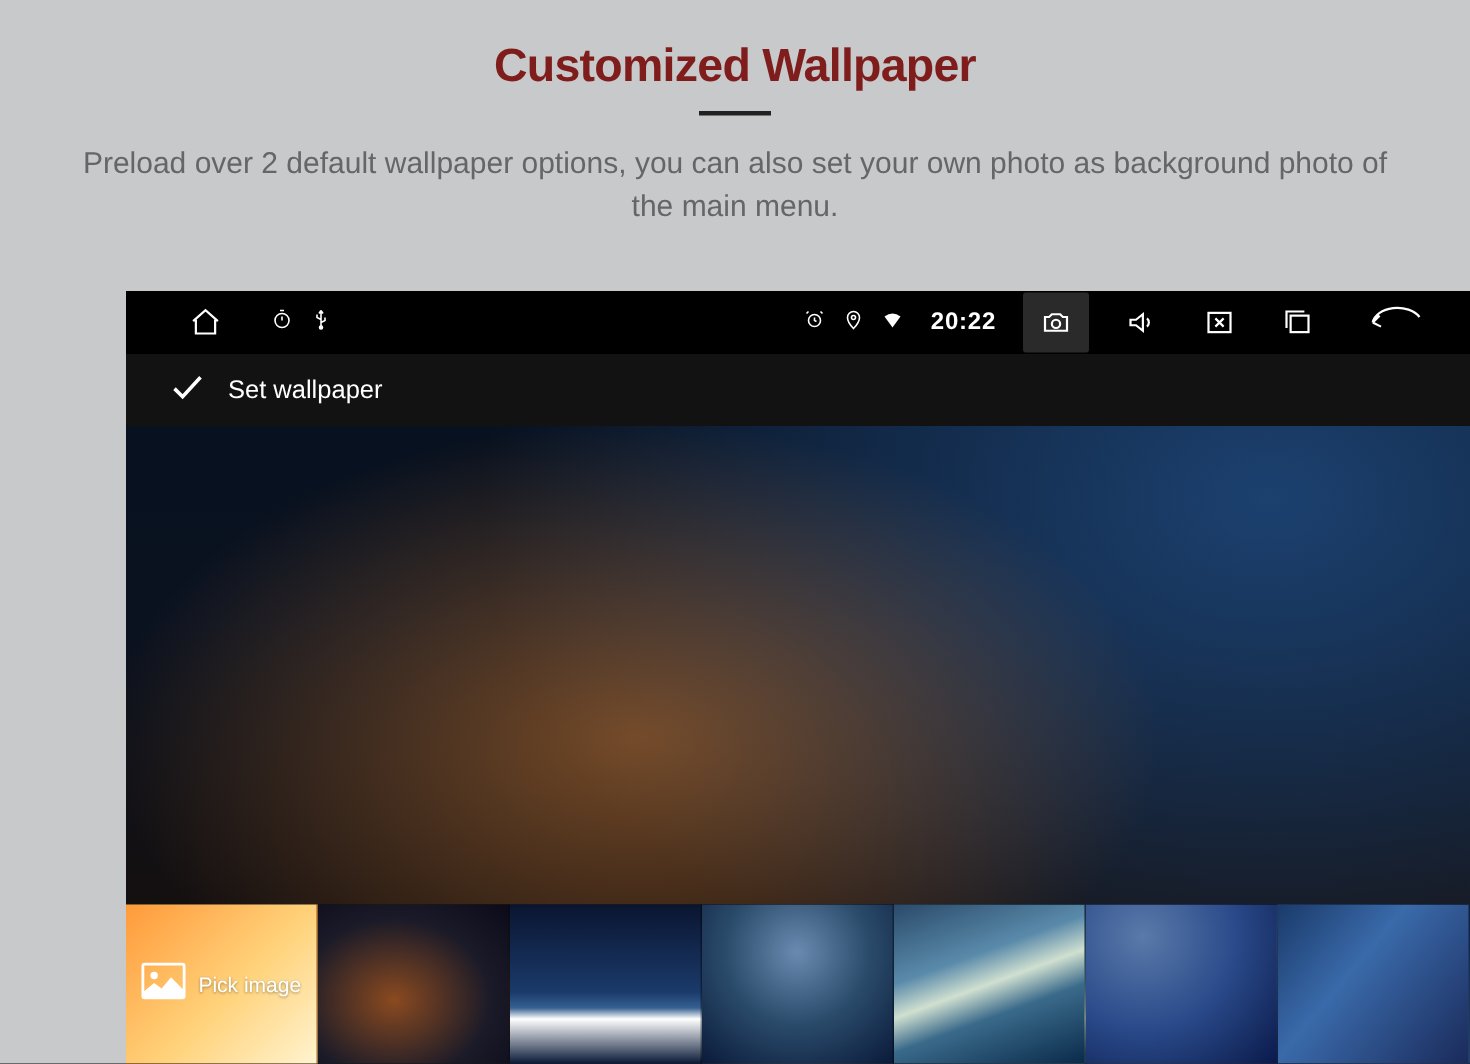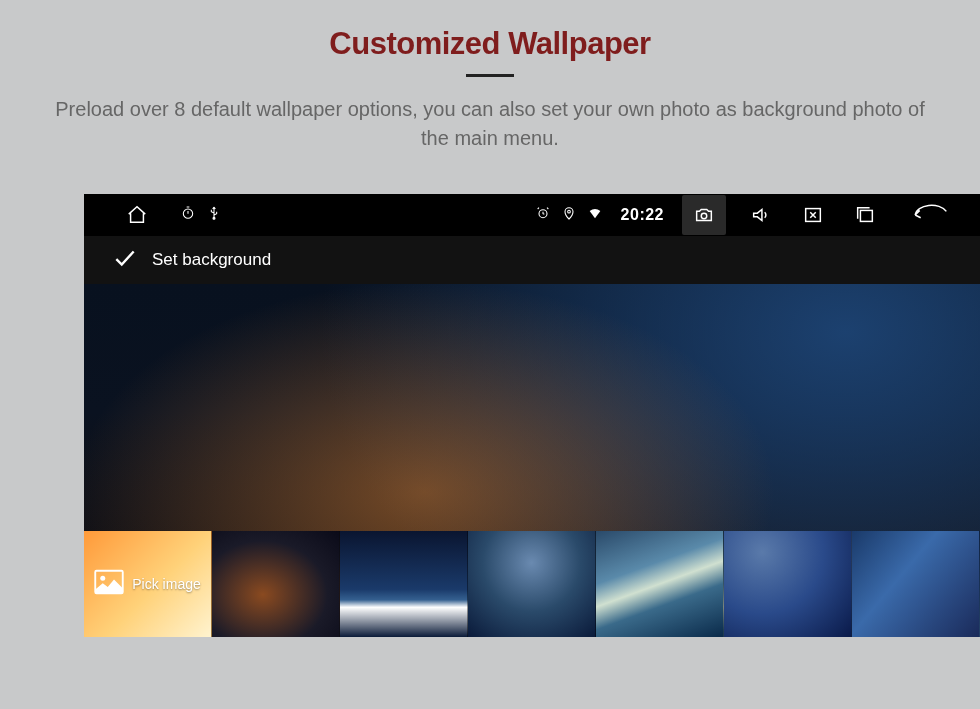--- a/index.html
+++ b/index.html
@@ -30,21 +30,21 @@
       font-size: 20px;
       line-height: 1.45;
       max-width: 900px;
       margin: 0 auto 20px;
     }
     .device {
       position: absolute;
       left: 84px;
       top: 194px;
       width: 896px;
-      height: 443px;
+      height: 515px;
       background: #0a0a0a;
       color: #fff;
     }
     .statusbar {
       height: 42px;
       display: flex;
       align-items: center;
       padding: 0 8px;
       background: #000;
     }
@@ -103,21 +103,21 @@
     .wp3 { background: radial-gradient(circle at 50% 30%, #6a8ab0 0%, #2a4a6a 50%, #0a1a3a 100%); }
     .wp4 { background: linear-gradient(160deg, #2a4a6a 0%, #5a8aaa 35%, #d0e0d0 50%, #3a6a8a 65%, #0a2a4a 100%); }
     .wp5 { background: radial-gradient(circle at 30% 20%, #5a7aaa 0%, #2a4a8a 50%, #0a1a4a 100%); }
     .wp6 { background: linear-gradient(130deg, #1a3a6a 0%, #3a6aaa 40%, #1a2a5a 100%); }
   </style>
 </head>
 <body>
 
 <h1 class="page-title">Customized Wallpaper</h1>
 <div class="title-underline"></div>
-<p class="page-sub">Preload over 8 default wallpaper options, you can also set your own photo as background photo of the main menu.</p>
+<p class="page-sub">Preload over 2 default wallpaper options, you can also set your own photo as background photo of the main menu.</p>
 
 <div class="device">
 
   <div class="statusbar">
     <div class="sb-left">
       <div class="sb-item">
         <svg viewBox="0 0 24 24">
             <path d="M3 11 L12 3 L21 11 M5 10 V20 H19 V10"></path>
           </svg>
       </div>
@@ -187,21 +187,21 @@
       </div>
     </div>
   </div>
 
   <div class="actionbar">
     <span>
       <svg viewBox="0 0 24 24">
           <path d="M4 13l5 5L20 6"></path>
         </svg>
     </span>
-    <span class="ab-label">Set background</span>
+    <span class="ab-label">Set wallpaper</span>
   </div>
 
   <div class="preview"></div>
 
   <div class="thumbs">
     <div class="thumb thumb-pick">
       <span>
         <svg viewBox="0 0 24 20">
             <rect x="1" y="1" width="22" height="18" rx="1" fill="none" stroke="#fff" stroke-width="1.5"></rect>
             <circle cx="7" cy="7" r="2"></circle>

